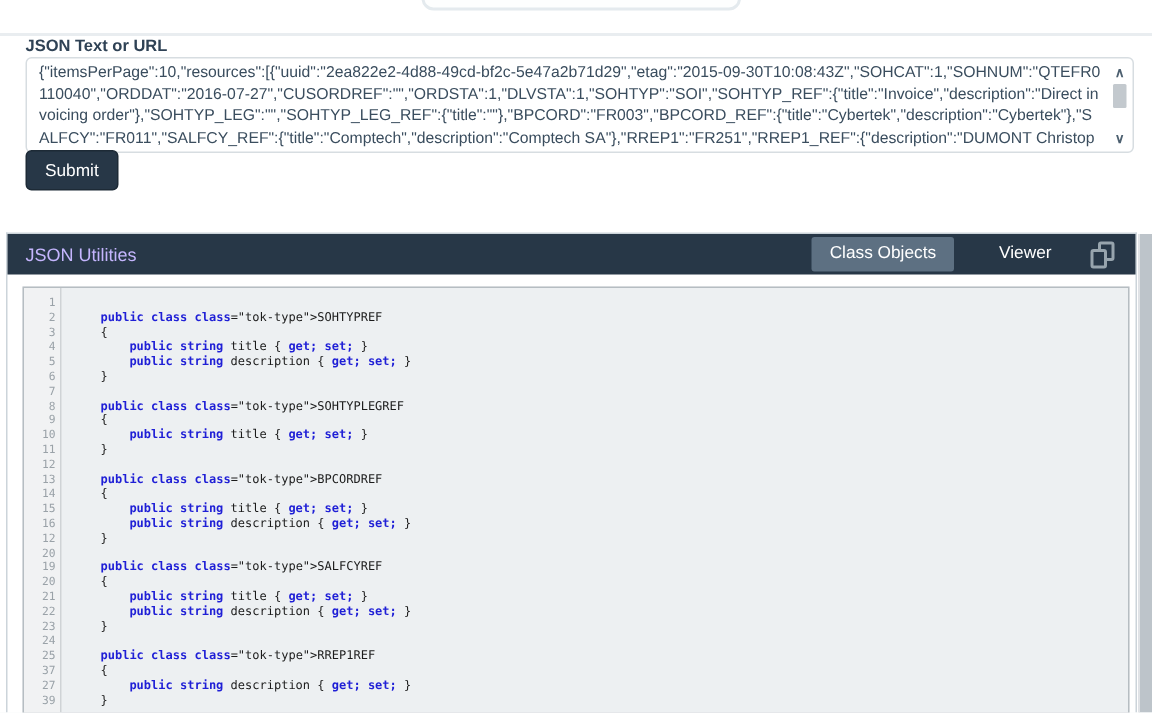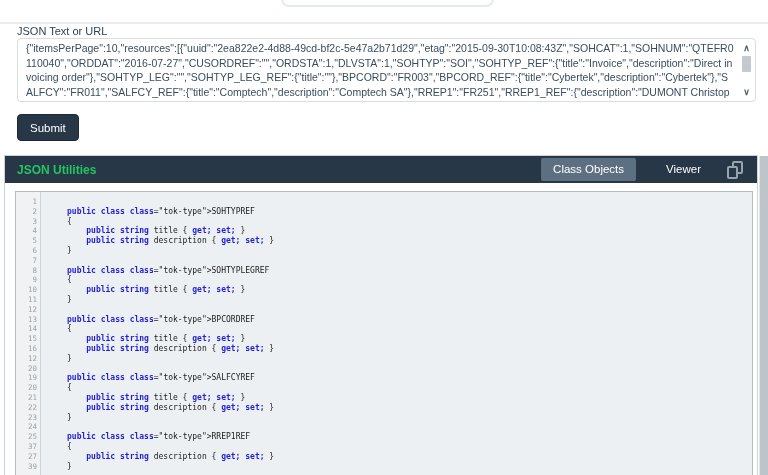--- a/index.html
+++ b/index.html
@@ -13,44 +13,44 @@
   html,body{width:768px;height:475px;overflow:hidden;background:#ffffff;
     font-family:"Liberation Sans",sans-serif;color:#2f4255;}
   body{position:relative;}
 
   
   .top-partial{position:absolute;left:281px;top:-9px;width:213px;height:16px;
     background:#fdfefe;border:2px solid #e4eaee;border-radius:8px;}
 
   .top-divider{position:absolute;left:0;top:22px;width:768px;height:2px;background:#e9edf0;}
 
-  .input-label{position:absolute;left:17px;top:25px;font-size:11px;font-weight:normal;color:#2f4255;}
+  .input-label{position:absolute;left:17px;top:25px;font-size:11px;font-weight:bold;color:#2f4255;}
 
   
   .jsonbox{position:absolute;left:17px;top:38px;width:739px;height:64px;
     background:#fff;border:1px solid #d7dde1;border-radius:4px;overflow:hidden;}
   .jsonbox .text{position:absolute;left:0;top:0;right:16px;bottom:0;
     padding:2px 4px 2px 8px;font-size:10.5px;line-height:14.6px;color:#3a4d5e;
     white-space:pre-wrap;word-break:break-all;overflow:hidden;}
   .vscroll{position:absolute;right:1px;top:1px;width:15px;bottom:1px;background:#fff;}
   .vscroll .arrow{position:absolute;left:0;width:15px;height:12px;text-align:center;
     font-size:9px;line-height:12px;color:#4d6070;font-weight:bold;}
   .vscroll .arrow.up{top:2px;}
   .vscroll .arrow.down{bottom:2px;}
   .vscroll .thumb{position:absolute;left:3px;top:16px;width:9px;height:16px;background:#c3c9ce;border-radius:1px;}
 
-  .submit-btn{position:absolute;left:17px;top:114px;height:27px;padding:0 12px;
+  .submit-btn{position:absolute;left:17px;top:100px;height:27px;padding:0 12px;
     background:var(--header-bg);color:#fff;font-size:11.5px;border:1px solid #1d2a36;
     border-radius:4px;font-family:"Liberation Sans",sans-serif;cursor:pointer;}
 
   
   .panel{position:absolute;left:4px;top:155px;width:754px;height:320px;
     background:#fff;border:1px solid #ccd4da;border-bottom:none;}
   .panel-header{height:27px;background:var(--header-bg);display:flex;align-items:center;padding:0 12px;}
-  .panel-title{color:#22c55e;font-size:12px;font-weight:bold;flex:0 0 auto;}
+  .panel-title{color:#c4b5fd;font-size:12px;font-weight:normal;flex:0 0 auto;}
   .tabs{margin-left:auto;display:flex;align-items:center;height:100%;}
   .tab{color:#fff;font-size:11.5px;padding:0 12px;height:23px;line-height:23px;
     margin-left:18px;border-radius:2px;cursor:pointer;}
   .tab.active{background:var(--active-tab-bg);}
   .copy-btn{margin-left:14px;margin-right:2px;position:relative;width:16px;height:18px;cursor:pointer;}
   .copy-btn .page{position:absolute;width:11px;height:13px;border:2px solid #97a4ad;border-radius:2px;}
   .copy-btn .page.back{right:0;top:0;}
   .copy-btn .page.front{left:0;bottom:0;background:var(--header-bg);}
 
   

